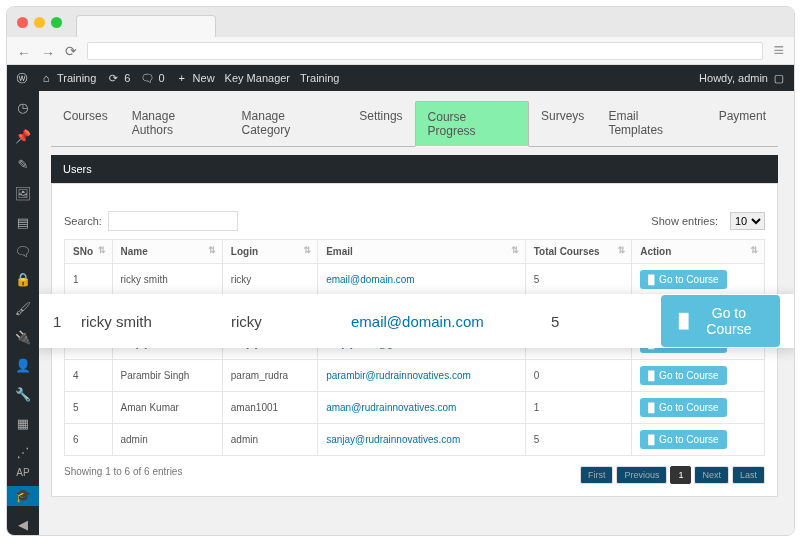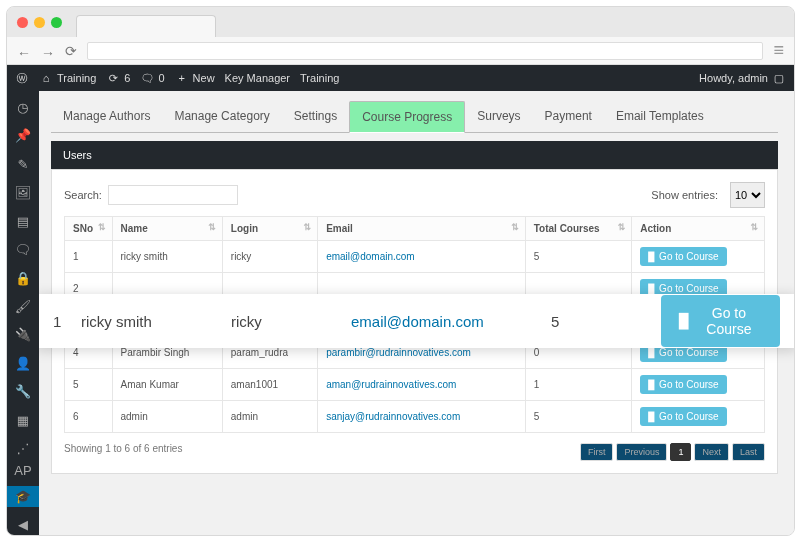--- a/index.html
+++ b/index.html
@@ -19,34 +19,34 @@
 
   .wp-bar { height: 26px; background:#23282d; color:#ddd; display:flex; align-items:center; font-size:11px; padding:0 8px; gap:10px; }
   .wp-bar .item { display:flex; align-items:center; gap:4px; }
   .wp-bar .spacer { flex:1; }
   .wp-ico { width:14px; text-align:center; }
 
   .wp-body { display:flex; height: calc(100% - 30px - 28px - 26px); background:#f1f1f1; }
   .sidebar { width:32px; background:#23282d; display:flex; flex-direction:column; align-items:center; padding-top:6px; gap:8px; }
   .side-ico { width:32px; height:22px; display:flex; align-items:center; justify-content:center; color:#aaa; font-size:13px; }
   .side-ico.active { background:#0073aa; color:#fff; }
-  .side-label { font-size:13px; color:#aaa; margin-top:-4px; }
+  .side-label { font-size:10px; color:#aaa; margin-top:-4px; }
 
   .content { flex:1; padding:10px 16px 10px 12px; overflow:hidden; }
   .tabs { display:flex; border-bottom:1px solid #bbb; font-size:12px; }
   .tabs .t { padding:8px 12px; color:#555; cursor:pointer; }
   .tabs .t.active { background:#86efac; border:1px solid #bbb; border-bottom:1px solid #fff; margin-bottom:-1px; border-radius:2px 2px 0 0; }
 
   .panel-head { background:#23282d; color:#fff; font-size:11px; padding:8px 12px; margin-top:8px; }
   .panel-body { background:#fff; border:1px solid #ddd; padding:12px; position:relative; }
 
-  .toolbar-row { display:flex; align-items:center; font-size:11px; color:#555; margin-bottom:8px; }
+  .toolbar-row { display:flex; align-items:center; font-size:11px; color:#555; margin-bottom:8px;margin-top:15px; }
   .search-input { border:1px solid #ddd; height:20px; width:130px; margin-left:6px; }
   .entries { margin-left:auto; display:flex; align-items:center; gap:12px; }
-  .entries select { font-size:11px; border:1px solid #ccc; height:26px; }
+  .entries select { font-size:11px; border:1px solid #ccc; height:18px; }
 
   table { width:100%; border-collapse:collapse; font-size:10px; color:#555; }
   th, td { border:1px solid #e6e6e6; padding:6px 8px; text-align:left;margin-top:12px; }
   th { background:#fcfcfc; font-weight:600; position:relative; }
   th .sort { position:absolute; right:6px; top:5px; color:#bbb; font-size:9px; }
   td a.email { color:#0073aa; text-decoration:none; font-size:10px; }
   .btn-course { background:#5bc0de; color:#fff; border:none; border-radius:3px; padding:4px 8px; font-size:10px; cursor:pointer; display:inline-flex; align-items:center; gap:4px; }
   .btn-course .bi { font-size:9px; }
 
   .highlight-row { position:absolute; background:#fff; border-radius:4px; box-shadow:0 2px 14px rgba(0,0,0,.18); left:-4px; right:-4px; height:54px; top:203px; display:flex; align-items:center; padding:0 18px; font-size:15px; color:#444; }
@@ -123,27 +123,28 @@
       <div class="side-ico">🔧</div>
       <div class="side-ico">▦</div>
       <div class="side-ico">⋰</div>
       <div class="side-label">AP</div>
       <div class="side-ico active">🎓</div>
       <div class="side-ico">◀</div>
     </div>
 
     <div class="content" style="position:relative;">
       <div class="tabs" id="tabs-container">
+          <div class="t">Courses</div>
           <div class="t">Manage Authors</div>
           <div class="t">Manage Category</div>
           <div class="t">Settings</div>
           <div class="t active">Course Progress</div>
           <div class="t">Surveys</div>
+          <div class="t">Email Templates</div>
           <div class="t">Payment</div>
-          <div class="t">Email Templates</div>
         </div>
 
       <div class="panel-head">Users</div>
 
       <div class="panel-body">
         <div class="toolbar-row">
           <span>Search:</span>
           <input class="search-input" style="">
           <div class="entries">
             <span>Show entries:</span>

